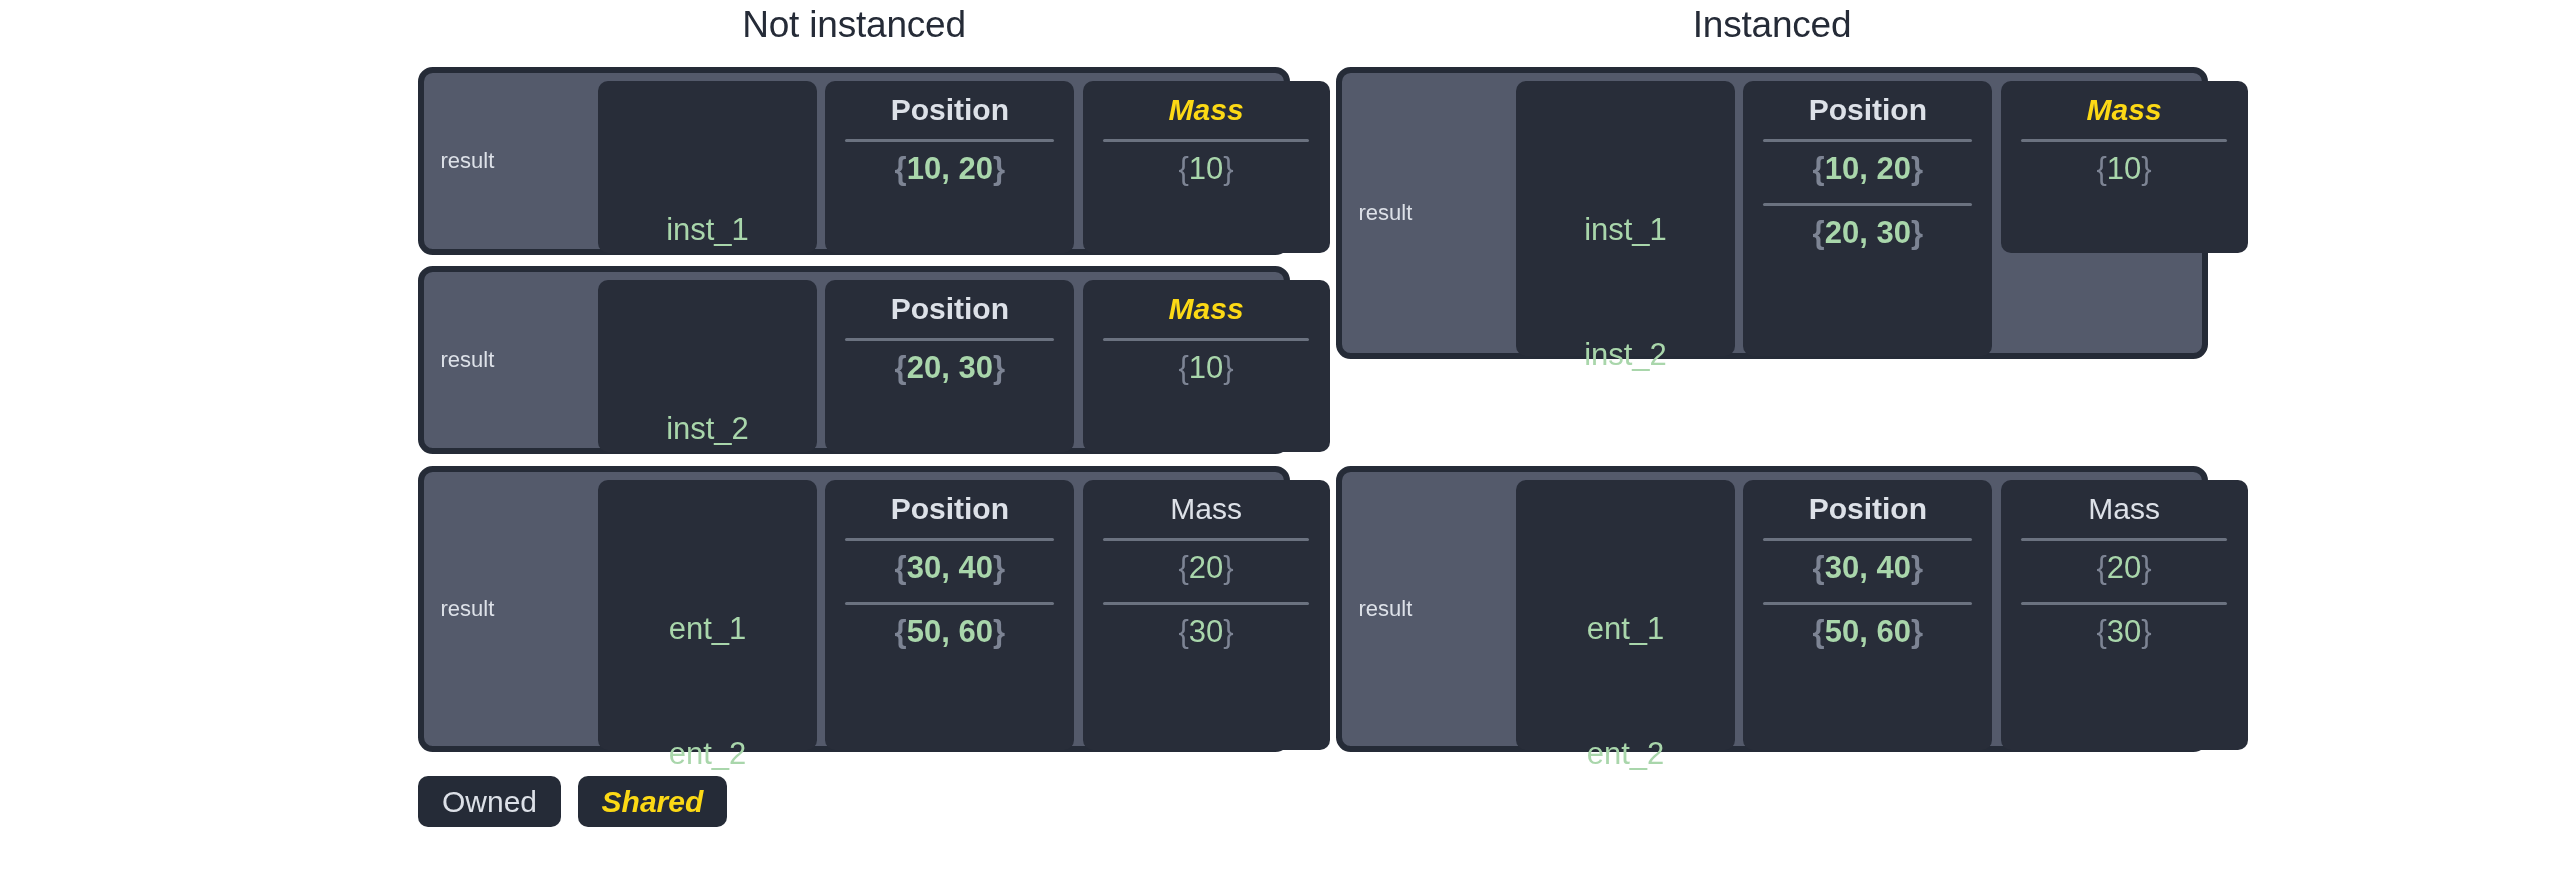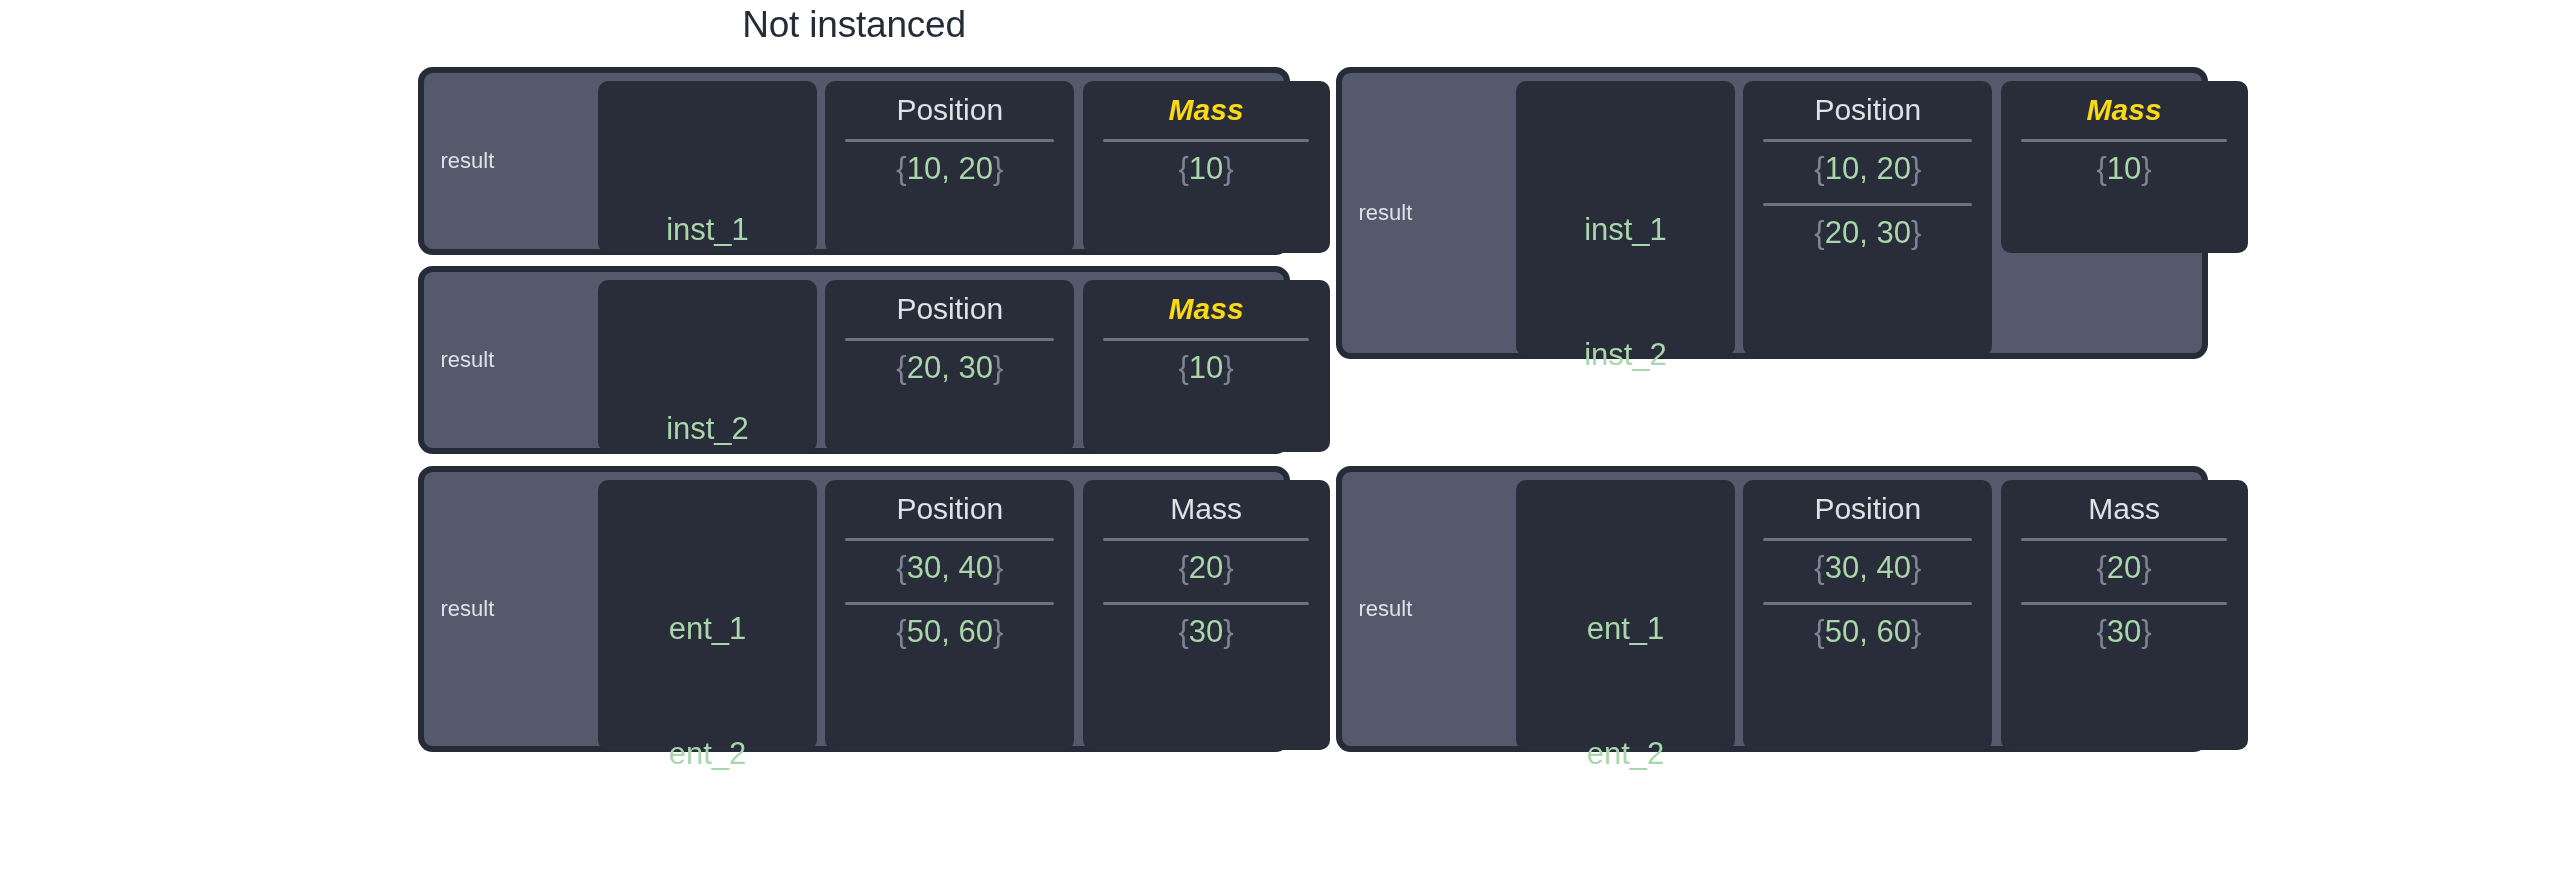--- a/index.html
+++ b/index.html
@@ -105,21 +105,21 @@
     color: #a9d6ab;
     text-align: center;
     height: 53px;
     line-height: 53px;
     white-space: nowrap;
   }
   .brace { color: #7d8494; }
 
   
   .c-name { width: 219px; gap: 32px; }
-  .c-pos  { width: 249px; }
+  .c-pos  { width: 249px; font-weight: bold; }
   .c-mass { width: 247px; }
 
   
   .legend {
     position: absolute;
     left: 418px;
     top: 776px;
     display: flex;
     gap: 16.5px;
   }
@@ -138,20 +138,21 @@
     font-style: italic;
     font-weight: bold;
   }
 </style>
 </head>
 <body>
 
 <div class="page">
 
   <div class="col-title" id="title-left">Not instanced</div>
+  <div class="col-title" id="title-right">Instanced</div>
 
   <div class="tbl" style="left:418px; top:67px; width:872px; height:188px;">
     <div class="rowlabel" style="width:174px;">result</div>
     <div class="cells">
 
       <div class="cell c-name" style="height:172px;">
         <div class="cell-hdr blank">&nbsp;</div>
         <div class="sep"></div>
         <div class="cell-val">inst_1</div>
       </div>
@@ -280,15 +281,19 @@
         <div class="cell-hdr">Mass</div>
         <div class="sep"></div>
         <div class="cell-val"><span class="brace">{</span><span>20</span><span class="brace">}</span></div>
         <div class="sep"></div>
         <div class="cell-val"><span class="brace">{</span><span>30</span><span class="brace">}</span></div>
       </div>
 
     </div>
   </div>
 
+  <div class="legend">
+    <div class="chip">Owned</div>
+    <div class="chip shared">Shared</div>
+  </div>
 
 </div>
 
 
 </body></html>

